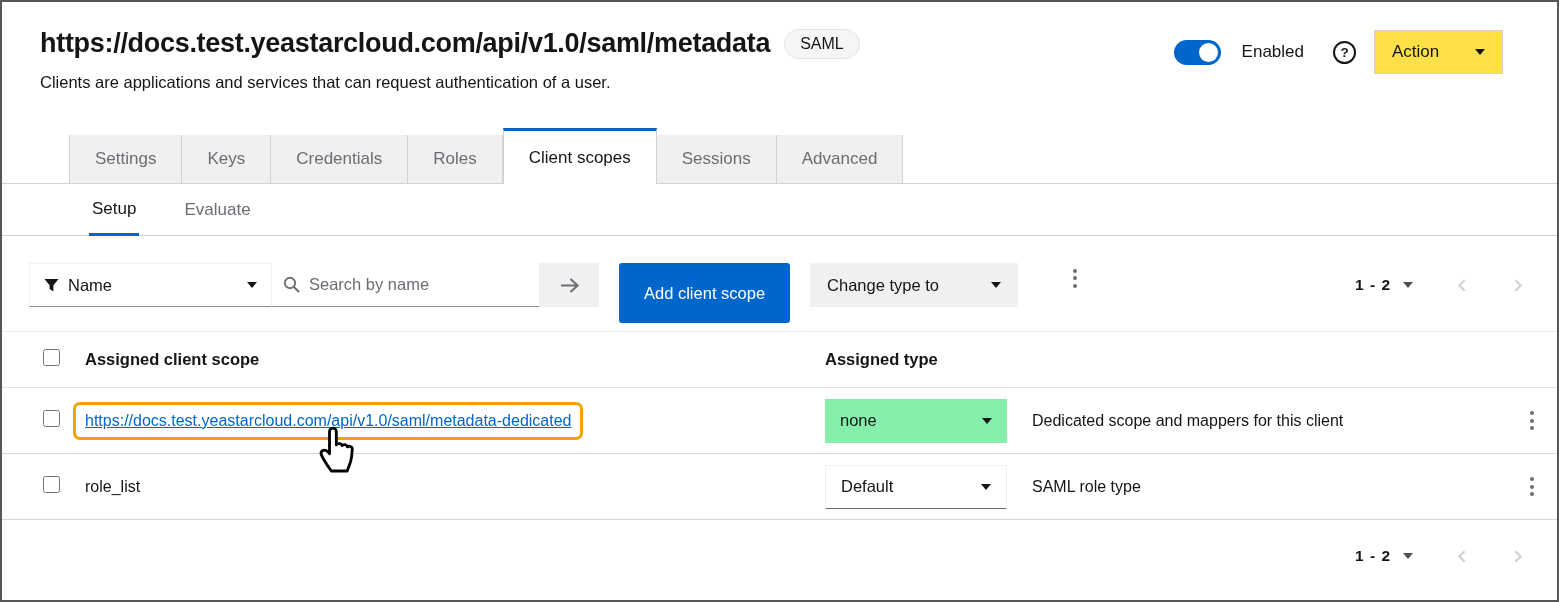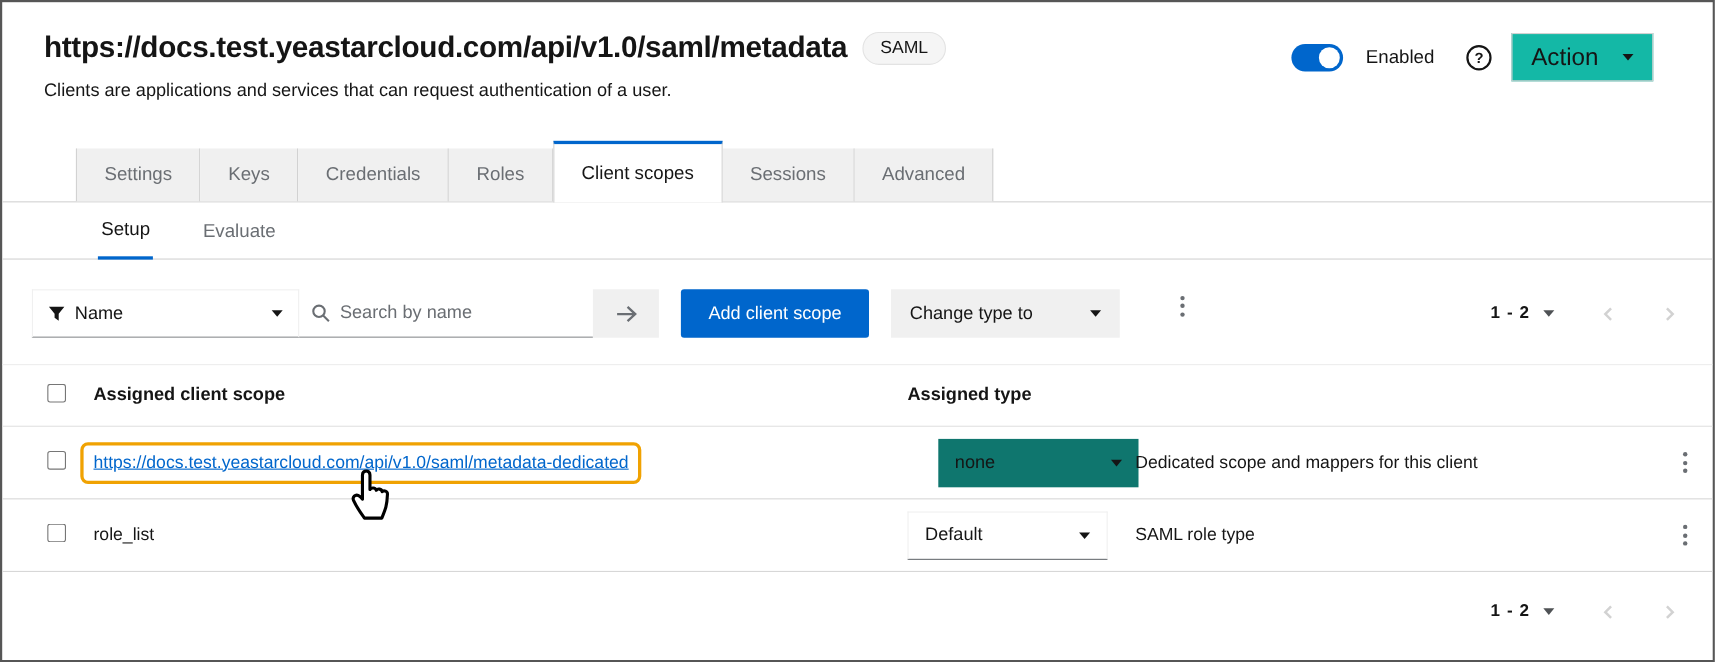--- a/index.html
+++ b/index.html
@@ -21,23 +21,23 @@
 
   .header-controls { position:absolute; top:28px; right:54px; display:flex; align-items:center; height:44px; }
   .toggle { width:47px; height:25px; border-radius:13px; background:#0066cc; position:relative; cursor:pointer; }
   .toggle .knob { position:absolute; top:3px; right:3px; width:19px; height:19px; border-radius:50%; background:#fff; }
   .enabled-label { margin-left:21px; font-size:17px; }
   .help-circle {
     margin-left:29px; width:23px; height:23px; border:2.3px solid #151515; border-radius:50%;
     display:flex; align-items:center; justify-content:center; font-size:13.5px; font-weight:700; cursor:pointer;
   }
   .action-btn {
-    margin-left:18px; width:129px; height:44px; background:#14b8a6; border:1px solid #d2d2d2;
+    margin-left:18px; width:129px; height:44px; background:#fde047; border:1px solid #d2d2d2;
     display:flex; align-items:center; justify-content:space-between; padding:0 17px;
-    font-size:22px; color:#151515; cursor:pointer;
+    font-size:17px; color:#151515; cursor:pointer;
   }
   .caret-down { width:0; height:0; border-left:5px solid transparent; border-right:5px solid transparent; border-top:6px solid #151515; }
   .caret-down.gray { border-top-color:#4f5255; }
 
   
   .tabs { display:flex; align-items:flex-end; padding-left:67px; margin-top:37px; height:55px; border-bottom:1px solid #d2d2d2; position:relative; }
   .tab {
     height:48px; padding:0 25px; display:flex; align-items:center;
     background:#f0f0f0; color:#6a6e73; font-size:17px; border-right:1px solid #d2d2d2; cursor:pointer; white-space:nowrap;
   }
@@ -59,21 +59,21 @@
     display:flex; align-items:center; padding:0 14px; gap:9px; cursor:pointer; font-size:16.5px;
   }
   .filter-select .caret-down { margin-left:auto; }
   .search-box {
     width:267px; height:44px; border-bottom:1px solid #8a8d90; display:flex; align-items:center; padding:0 11px; gap:9px;
   }
   .search-box input { border:none; outline:none; flex:1; font-size:16.5px; font-family:inherit; color:#151515; min-width:0; }
   .search-box input::placeholder { color:#6a6e73; opacity:1; }
   .arrow-btn { width:60px; height:44px; background:#f0f0f0; border:none; display:flex; align-items:center; justify-content:center; cursor:pointer; }
   .add-btn {
-    margin-left:20px; height:44px; padding:0 25px; background:#0066cc; color:#fff; border:none;
+    margin-left:20px; height:60px; padding:0 25px; background:#0066cc; color:#fff; border:none;
     border-radius:3px; font-size:16.5px; font-family:inherit; cursor:pointer;
   }
   .change-type {
     margin-left:20px; width:208px; height:44px; background:#f0f0f0;
     display:flex; align-items:center; justify-content:space-between; padding:0 17px;
     font-size:16.5px; cursor:pointer;
   }
   .kebab { margin-left:46px; width:22px; height:30px; display:flex; flex-direction:column; align-items:center; justify-content:center; gap:3.5px; background:none; border:none; cursor:pointer; }
   .kebab i { width:4px; height:4px; border-radius:50%; background:#6a6e73; }
 
@@ -96,21 +96,21 @@
   .scope-cell { font-size:16px; }
   .scope-link-box {
     display:inline-block; border:3px solid #f0a202; border-radius:7px; padding:7px 9px; margin-left:-12px;
     white-space:nowrap;
   }
   .scope-link { color:#0066cc; text-decoration:underline; font-size:16px; cursor:pointer; }
   .type-select {
     width:182px; height:44px; display:flex; align-items:center; justify-content:space-between;
     padding:0 15px; font-size:16.5px; cursor:pointer;
   }
-  .type-select.plain { background:#0f766e;margin-left:28px; }
+  .type-select.plain { background:#86efac; }
   .type-select.bordered { background:#fff; border:1px solid #f0f0f0; border-bottom:1px solid #6a6e73; }
   .desc-cell { font-size:16px; color:#151515; }
   .row-kebab { justify-self:end; }
 
   .bottom-pagination { display:flex; justify-content:flex-end; margin:27px 32px 0 0; }
 
   
   .hand-cursor { position:absolute; left:314px; top:422px; z-index:5; pointer-events:none; }
 </style>
 </head>

